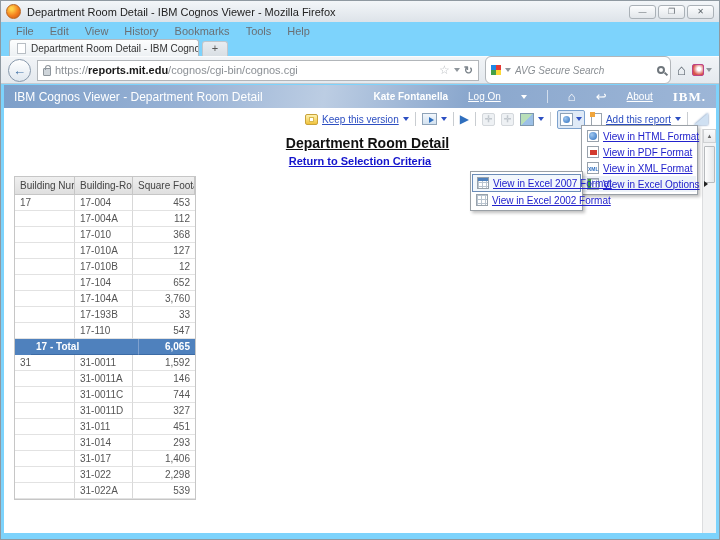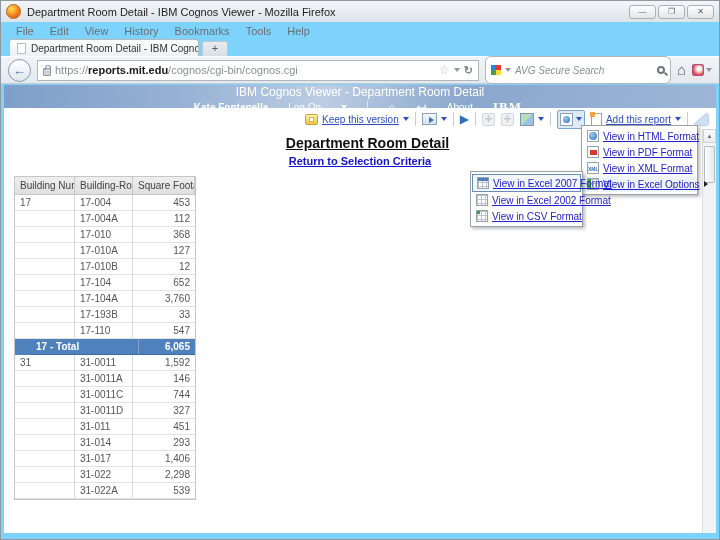--- a/index.html
+++ b/index.html
@@ -67,21 +67,21 @@
   .home-btn::before { content:"⌂"; }
   .ext-btn { display:flex; align-items:center; gap:2px; }
   .ext-glyph { width:12px; height:12px; border-radius:2px; border:1px solid #b48;
                background:radial-gradient(circle at 60% 40%, #fff 20%, #d8524a 70%); }
 
   
   .page { position:absolute; left:3px; right:3px; top:84px; bottom:6px; background:#fff; overflow:hidden; }
 
   .cognos-header { height:23px; display:flex; align-items:center; padding:0 10px;
                    background:linear-gradient(100deg,#7d9fc9 0%,#97b1d4 25%,#bccde3 45%,#8aa7cd 65%,#9db6d7 100%);
-                   color:#fff;flex-direction:column; }
+                   color:#fff; }
   .ch-title { font-size:12px; flex:1; white-space:nowrap; }
   .ch-right { display:flex; align-items:center; gap:20px; font-size:10px; }
   .ch-user { font-weight:bold; }
   .ch-link { text-decoration:underline; color:#fff; }
   .caret-w { width:0; height:0; border-left:3px solid transparent; border-right:3px solid transparent;
              border-top:4px solid #ffffff; }
   .ch-sep { width:1px; height:13px; background:rgba(255,255,255,.6); }
   .ch-home::before { content:"⌂"; font-size:13px; }
   .ch-return::before { content:"↩"; font-size:13px; }
   .ibm-logo { font-weight:bold; font-size:13px; letter-spacing:1px; font-family:"Liberation Serif",serif; }
@@ -434,24 +434,20 @@
 
     <div class="dropdown excel-submenu">
       <div class="dd-item selected">
         <span class="mi grid xls07-mi"></span>
         <span class="dd-label">View in Excel 2007 Format</span>
       </div>
       <div class="dd-item">
         <span class="mi grid"></span>
         <span class="dd-label">View in Excel 2002 Format</span>
       </div>
-      <div class="dd-item">
-        <span class="mi grid csv-mi"></span>
-        <span class="dd-label">View in CSV Format</span>
-      </div>
     </div>
 
     <div class="scrollbar">
       <div class="sb-up"></div>
       <div class="sb-thumb"></div>
     </div>
 
   </div>
 </div>
 

